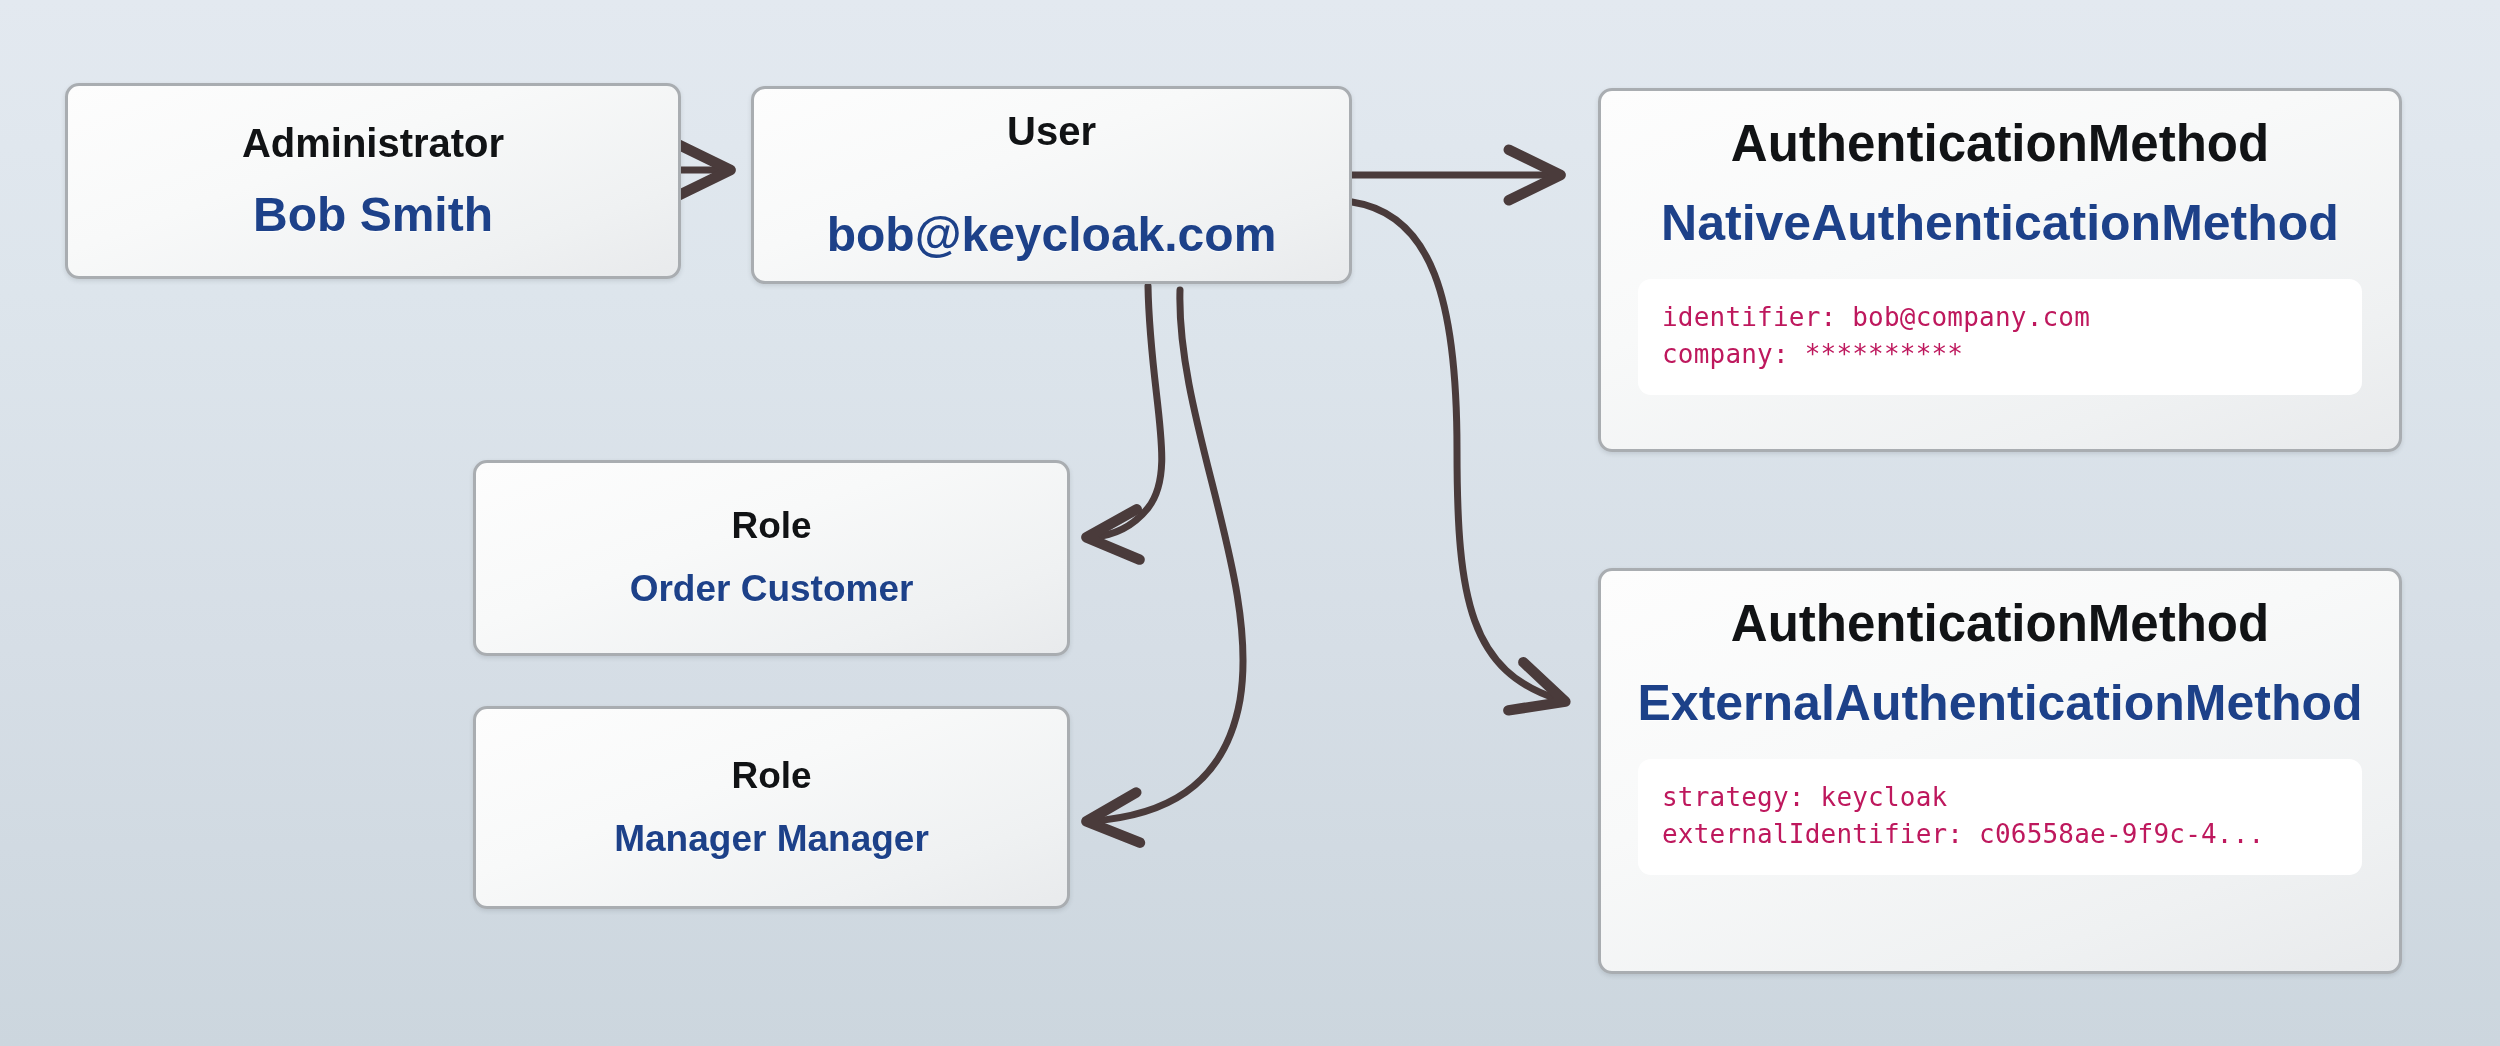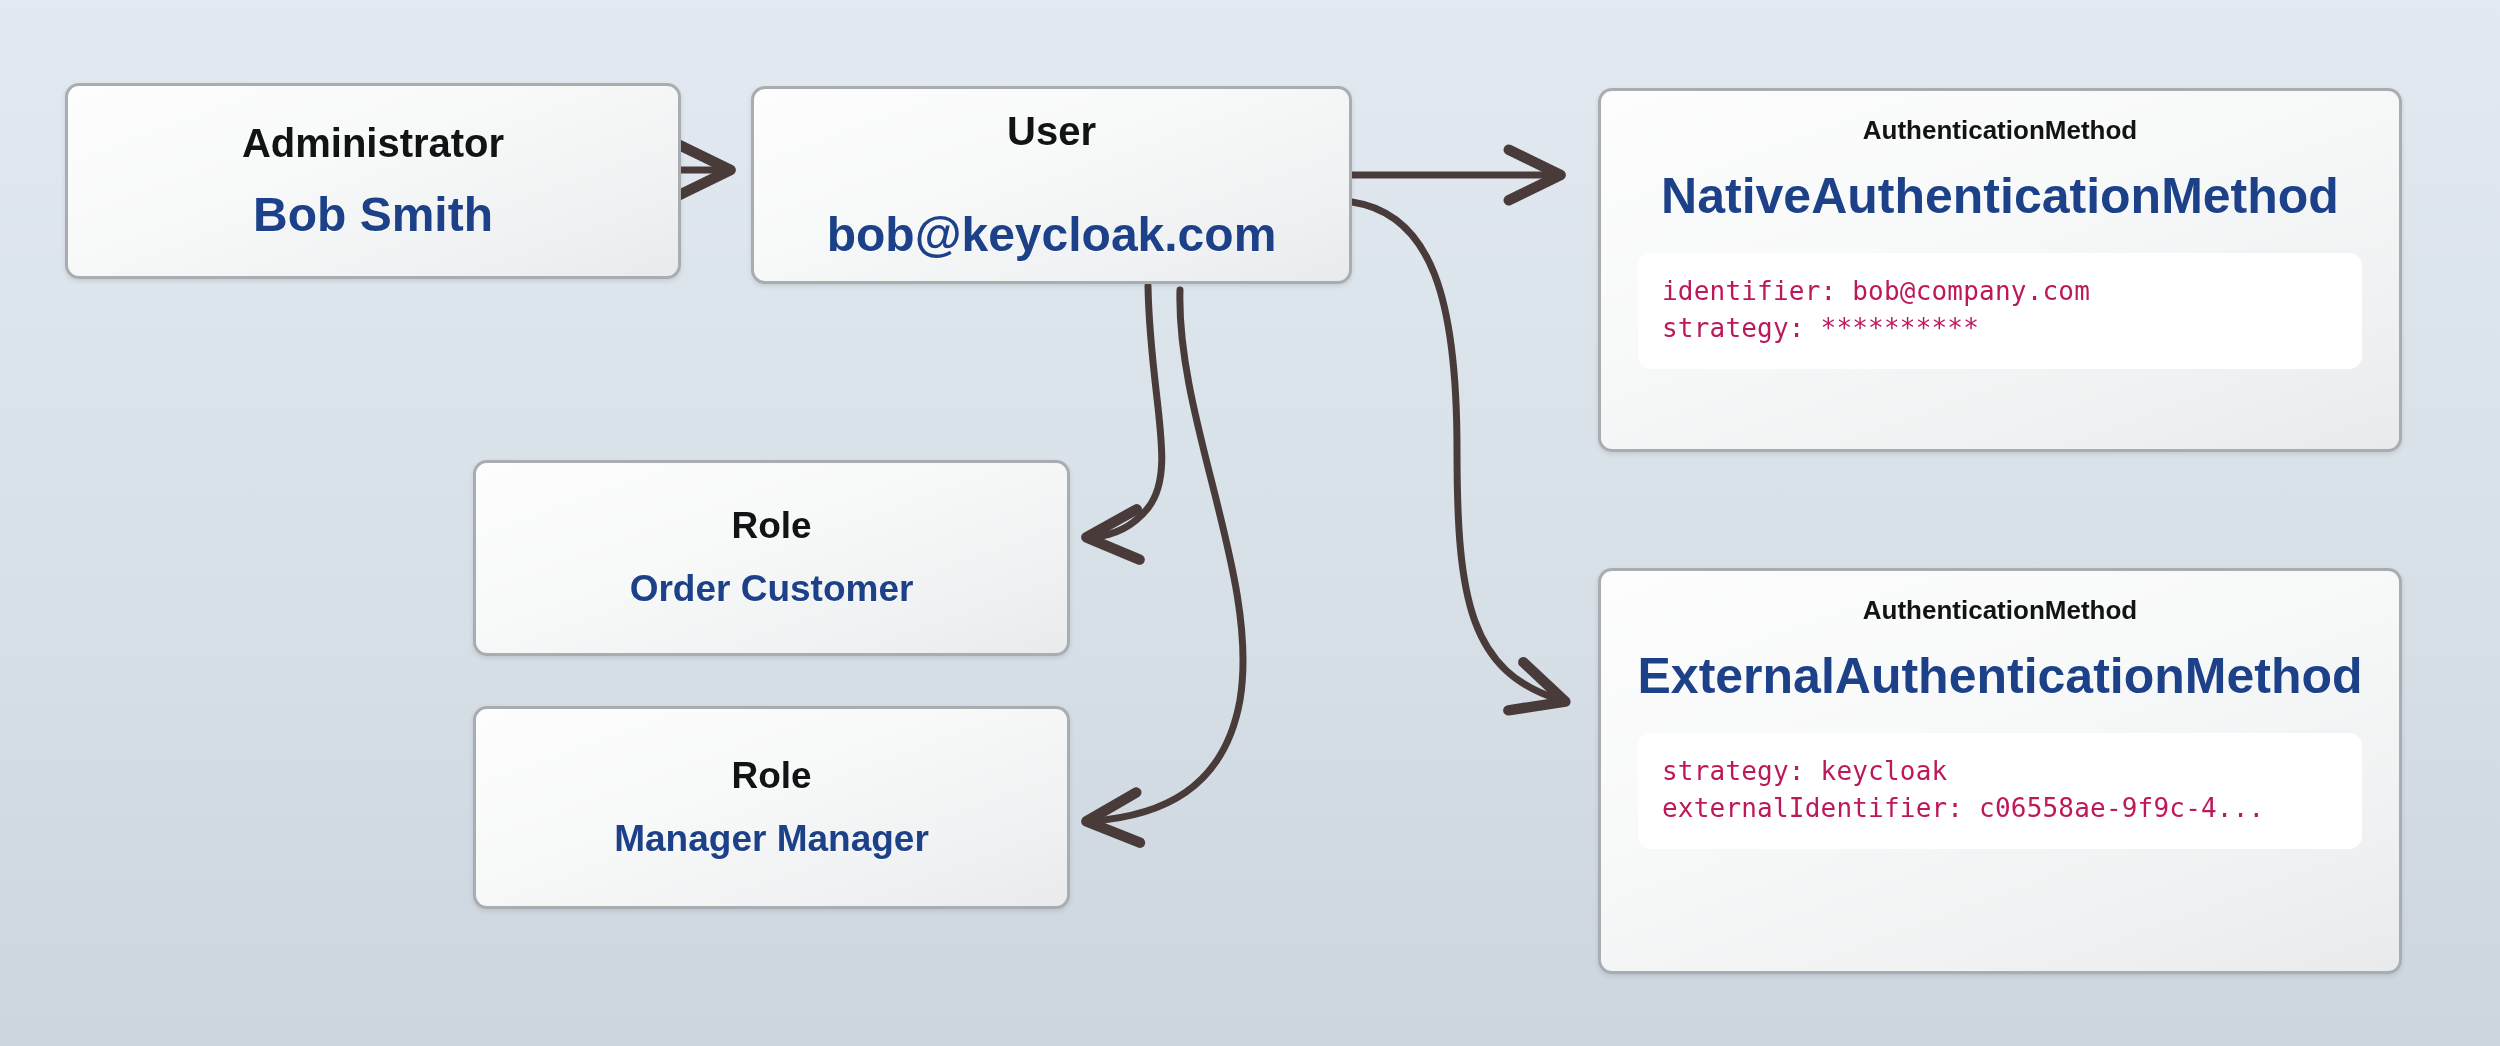--- a/index.html
+++ b/index.html
@@ -60,21 +60,21 @@
   
   .node.simple { justify-content: center; }
   .node.simple .node-type  { font-size: 40px; }
   .node.simple .node-label { font-size: 48px; margin-top: 26px; }
 
   .node.simple.small .node-type  { font-size: 37px; }
   .node.simple.small .node-label { font-size: 37px; margin-top: 24px; }
 
   
   .node.auth { justify-content: flex-start; padding-top: 26px; }
-  .node.auth .node-type  { font-size: 26px; }
+  .node.auth .node-type  { font-size: 51px; }
   .node.auth .node-label { font-size: 50px; margin-top: 26px; }
 
   .detail-panel {
     margin-top: 30px;
     width: 724px;
     background: #ffffff;
     border-radius: 13px;
     padding: 20px 24px 22px 24px;
     box-sizing: border-box;
   }
@@ -134,21 +134,21 @@
   <div class="node simple small" style="left:473px; top:706px; width:597px; height:203px;">
     <span class="node-type">Role</span>
     <span class="node-label">Manager Manager</span>
   </div>
 
   <div class="node auth" style="left:1598px; top:88px; width:804px; height:364px;">
     <span class="node-type">AuthenticationMethod</span>
     <span class="node-label">NativeAuthenticationMethod</span>
     <div class="detail-panel">
       <div class="detail-line">identifier: bob@company.com</div>
-      <div class="detail-line">strategy: **********</div>
+      <div class="detail-line">company: **********</div>
     </div>
   </div>
 
   <div class="node auth" style="left:1598px; top:568px; width:804px; height:406px;">
     <span class="node-type">AuthenticationMethod</span>
     <span class="node-label">ExternalAuthenticationMethod</span>
     <div class="detail-panel">
       <div class="detail-line">strategy: keycloak</div>
       <div class="detail-line">externalIdentifier: c06558ae-9f9c-4...</div>
     </div>

